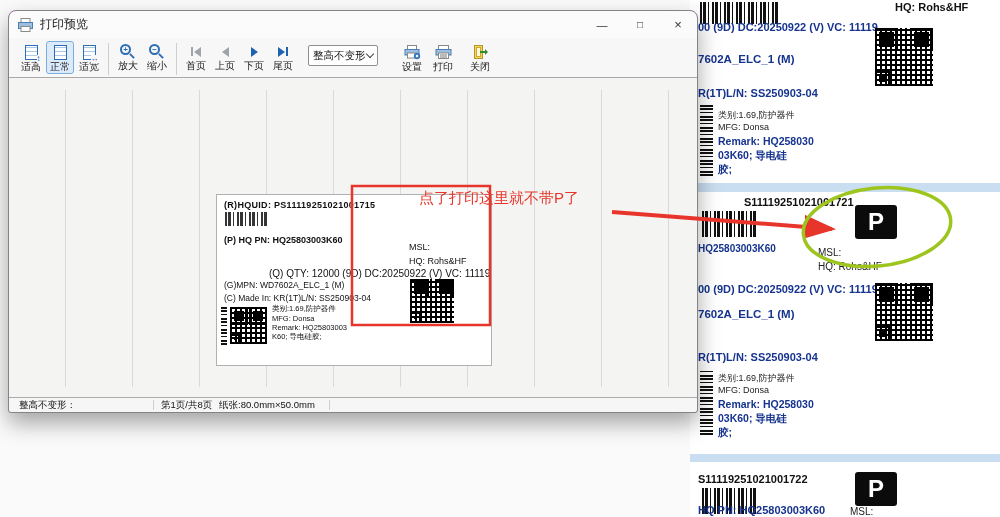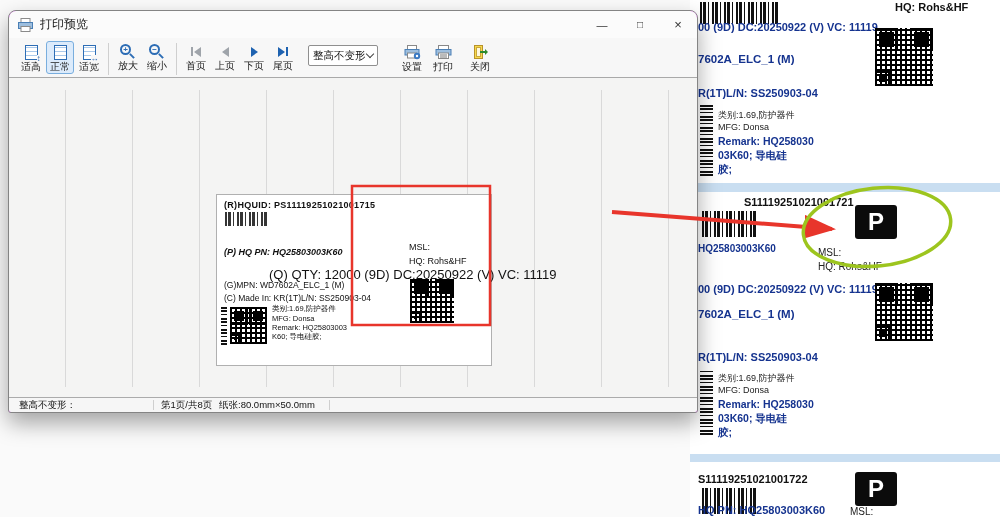--- a/index.html
+++ b/index.html
@@ -270,22 +270,22 @@
         <span class="lbl">关闭</span>
       </button>
     </div>
 
     <div class="preview">
       <div class="fold-lines"></div>
 
       <div class="page">
         <span class="t sb" style="left:7px;top:5px;font-size:9px;letter-spacing:.3px;">(R)HQUID: PS11119251021001715</span>
         <div class="bc" style="left:8px;top:17px;width:42px;height:14px;opacity:.85;"></div>
-        <span class="t sb" style="left:7px;top:52px;font-size:9px;font-style:italic;">(P) HQ PN: HQ25803003K60</span>
-        <span class="t" style="left:7px;top:73px;font-size:13px;padding-left:45px;">(Q) QTY: 12000 (9D) DC:20250922 (V) VC: 11119</span>
+        <span class="t sb" style="left:7px;top:40px;font-size:9px;">(P) HQ PN: HQ25803003K60</span>
+        <span class="t" style="left:7px;top:73px;font-size:10px;padding-left:45px;">(Q) QTY: 12000 (9D) DC:20250922 (V) VC: 11119</span>
         <span class="t" style="left:7px;top:86px;font-size:8.5px;">(G)MPN: WD7602A_ELC_1 (M)</span>
         <span class="t" style="left:7px;top:99px;font-size:8.5px;">(C) Made In: KR(1T)L/N: SS250903-04</span>
         <div class="bcv" style="left:4px;top:112px;width:6px;height:38px;"></div>
         <div class="qr" style="left:13px;top:112px;width:37px;height:37px;">
             <span class="qf"></span>
           </div>
         <span class="t" style="left:55px;top:110px;font-size:7.5px;">类别:1.69,防护器件</span>
         <span class="t" style="left:55px;top:120px;font-size:7.5px;">MFG: Donsa</span>
         <span class="t" style="left:55px;top:129px;font-size:7.5px;">Remark: HQ25803003</span>
         <span class="t" style="left:55px;top:138px;font-size:7.5px;">K60; 导电硅胶;</span>
@@ -310,15 +310,16 @@
     <svg width="1000" height="517" viewBox="0 0 1000 517">
       <defs>
         <marker id="ah" markerWidth="9" markerHeight="8" refX="7" refY="3" orient="auto" markerUnits="strokeWidth">
           <path d="M0,0 L8,3 L0,6 Z" fill="#e8352b"></path>
         </marker>
       </defs>
       <rect x="352" y="186" width="138" height="139" fill="none" stroke="#e8352b" stroke-width="2.5"></rect>
       <line x1="612" y1="212" x2="832" y2="229" stroke="#e8352b" stroke-width="4" marker-end="url(#ah)"></line>
       <ellipse cx="877" cy="227" rx="74" ry="39" transform="rotate(-6 877 227)" fill="none" stroke="#9dc51e" stroke-width="3.5"></ellipse>
     </svg>
+    <div class="note">点了打印这里就不带P了</div>
   </div>
 
 </div>
 
 </body></html>

